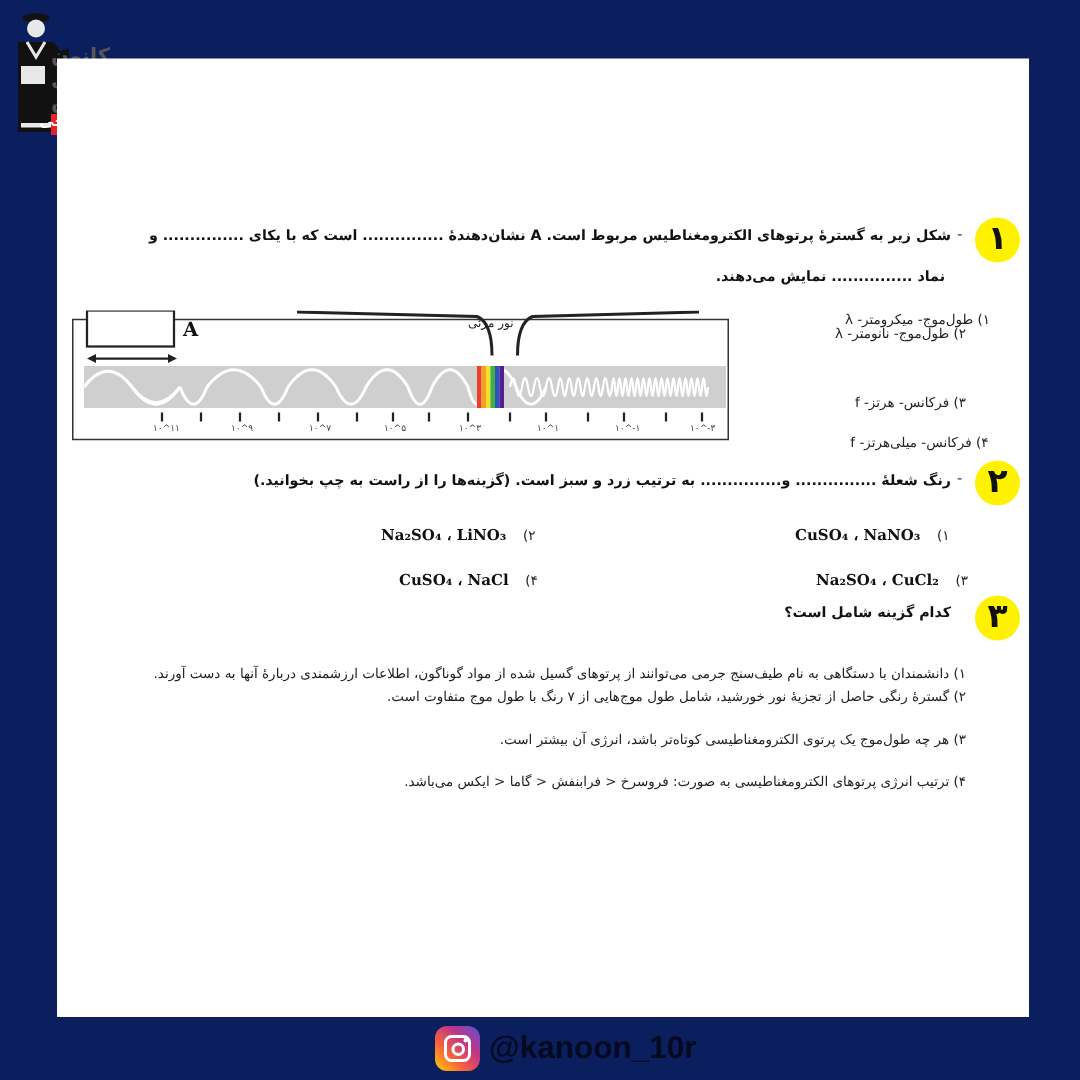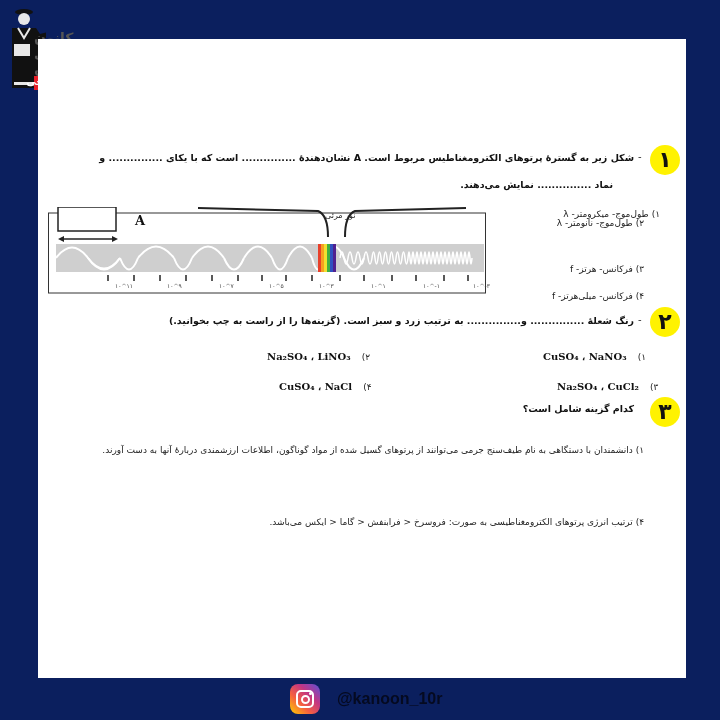--- a/index.html
+++ b/index.html
@@ -3,32 +3,32 @@
 <meta charset="utf-8">
 <style>
   html, body { margin:0; padding:0; }
   body { width:720px; height:720px; background:#0b1f5e; position:relative; overflow:hidden; font-family:"DejaVu Sans", sans-serif; }
   .page { position:absolute; left:38px; top:39px; width:648px; height:639px; background:#ffffff; }
   .logo { position:absolute; left:0; top:0; width:64px; height:92px; }
   .logo .figure { position:absolute; left:6px; top:4px; width:40px; height:84px; }
   .logo .txt { position:absolute; left:34px; font-size:14px; color:#555; direction:rtl; font-weight:bold; }
   .logo .red { position:absolute; left:34px; top:76px; width:28px; height:14px; background:#e8202a; color:#fff; font-size:10px; text-align:center; font-weight:bold; direction:rtl; }
   .rtl { direction:rtl; unicode-bidi:embed; }
-  .abs { position:absolute; white-space:nowrap;margin-left:13px; }
+  .abs { position:absolute; white-space:nowrap; }
   .qtext { font-size:9.5px; font-weight:bold; color:#111; }
   .opt { font-size:9px; color:#222; }
   .badge { position:absolute; width:30px; height:30px; border-radius:50%; background:#fff200; color:#111; font-size:22px; font-weight:bold; text-align:center; line-height:30px; }
   .dash { position:absolute; font-size:10px; color:#333; }
   .chem { font-family:"DejaVu Serif", serif; font-size:10px; font-weight:bold; color:#111; }
   .footer { position:absolute; left:290px; top:683px; height:32px; display:flex; align-items:center; }
   .ig { width:30px; height:30px; border-radius:8px; background:linear-gradient(45deg,#fdd000 0%,#f56040 35%,#c13584 65%,#5b51d8 100%); position:relative; }
   .ig .ring { position:absolute; left:6px; top:6px; width:14px; height:14px; border:2.5px solid #fff; border-radius:5px; }
   .ig .dot { position:absolute; left:10.5px; top:10.5px; width:5px; height:5px; border:2.5px solid #fff; border-radius:50%; }
   .ig .pt { position:absolute; left:19px; top:8px; width:3px; height:3px; background:#fff; border-radius:50%; }
-  .handle { margin-left:17px; font-family:"Liberation Sans", sans-serif; font-weight:bold; font-size:16px; color:#050a20; }
+  .handle { margin-left:6px; font-family:"Liberation Sans", sans-serif; font-weight:bold; font-size:21px; color:#050a20; }
 </style>
 </head>
 <body>
 
 <div class="logo">
   <svg class="figure" viewBox="0 0 40 84">
     <rect x="0" y="0" width="40" height="84" fill="#0b1f5e"></rect>
     <ellipse cx="18" cy="8" rx="9" ry="3" fill="#111"></ellipse>
     <circle cx="18" cy="15" r="6" fill="#e8e8e8"></circle>
     <path d="M6 24 L30 24 L34 30 L50 26 L50 30 L34 36 L32 84 L6 84 Z" fill="#111"></path>
@@ -40,21 +40,21 @@
   <div class="txt" style="top:45px;">فرهنگی</div>
   <div class="txt" style="top:60px;">آموزش</div>
   <div class="red">قلم‌چی</div>
 </div>
 
 <div class="page">
 
   <div class="badge" style="left:612px; top:106px;">۱</div>
   <div class="dash" style="left:600px; top:112px;">-</div>
   <div class="abs rtl qtext" style="right:52px; top:113px;">شکل زیر به گسترهٔ پرتوهای الکترومغناطیس مربوط است. A نشان‌دهندهٔ ............... است که با یکای ............... و</div>
-  <div class="abs rtl qtext" style="right:73px; top:140px;">نماد ............... نمایش می‌دهند.</div>
+  <div class="abs rtl qtext" style="right:56px; top:140px;">نماد ............... نمایش می‌دهند.</div>
 
   <svg style="position:absolute; left:10px; top:168px;" width="440" height="88" viewBox="0 0 440 88">
     <rect x="0.5" y="6" width="437" height="80" fill="none" stroke="#333" stroke-width="1"></rect>
     <rect x="10" y="0" width="58" height="24" fill="#fff" stroke="#222" stroke-width="1.5"></rect>
     <line x1="14" y1="32" x2="66" y2="32" stroke="#222" stroke-width="1.5"></line>
     <polygon points="10,32 16,29 16,35" fill="#222"></polygon>
     <polygon points="70,32 64,29 64,35" fill="#222"></polygon>
     <rect x="8" y="37" width="428" height="28" fill="#cfcfcf"></rect>
     <path d="M8 51 Q 24 30 40 51 T 72 51 M 90 51 Q 108 28 126 51 M 144 51 Q 160 28 176 51 M 196 51 Q 210 28 224 51 M 240 51 Q 252 28 264 51 M 276 51 Q 286 28 296 51 M 296 51 Q 306 74 316 51" stroke="#fff" stroke-width="2" fill="none"></path>
     <path d="M 72 51 Q 81 74 90 51 M 126 51 Q 135 74 144 51 M 176 51 Q 186 74 196 51 M 224 51 Q 232 74 240 51 M 264 51 Q 270 74 276 51 M 40 51 Q 56 74 72 51" stroke="#fff" stroke-width="2" fill="none"></path>
@@ -91,21 +91,21 @@
   <div class="abs" style="left:168px; top:243px; font-size:6px; color:#444;">۱۰^۷</div>
   <div class="abs" style="left:218px; top:243px; font-size:6px; color:#444;">۱۰^۵</div>
   <div class="abs" style="left:268px; top:243px; font-size:6px; color:#444;">۱۰^۳</div>
   <div class="abs" style="left:320px; top:243px; font-size:6px; color:#444;">۱۰^۱</div>
   <div class="abs" style="left:372px; top:243px; font-size:6px; color:#444;">۱۰^-۱</div>
   <div class="abs" style="left:422px; top:243px; font-size:6px; color:#444;">۱۰^-۳</div>
 
   <div class="abs rtl opt" style="right:26px; top:170px;">۱) طول‌موج- میکرومتر- λ</div>
   <div class="abs rtl opt" style="right:42px; top:179px;">۲) طول‌موج- نانومتر- λ</div>
   <div class="abs rtl opt" style="right:42px; top:225px;">۳) فرکانس- هرتز- f</div>
-  <div class="abs rtl opt" style="right:42px; top:252px;">۴) فرکانس- میلی‌هرتز- f</div>
+  <div class="abs rtl opt" style="right:27px; top:252px;">۴) فرکانس- میلی‌هرتز- f</div>
 
   <div class="badge" style="left:612px; top:268px;">۲</div>
   <div class="dash" style="left:600px; top:275px;">-</div>
   <div class="abs rtl qtext" style="right:52px; top:276px;">رنگ شعلهٔ ............... و............... به ترتیب زرد و سبز است. (گزینه‌ها را از راست به چپ بخوانید.)</div>
 
   <div class="abs" style="left:492px; top:306px;">
     <span class="chem">CuSO₄ ، NaNO₃</span>
     <span class="opt" style="margin-left:6px;">(۱</span>
   </div>
   <div class="abs" style="left:216px; top:306px;">
@@ -117,20 +117,22 @@
     <span class="opt" style="margin-left:6px;">(۳</span>
   </div>
   <div class="abs" style="left:228px; top:336px;">
     <span class="chem">CuSO₄ ، NaCl</span>
     <span class="opt" style="margin-left:6px;">(۴</span>
   </div>
 
   <div class="badge" style="left:612px; top:358px;">۳</div>
   <div class="abs rtl qtext" style="right:52px; top:364px;">کدام گزینه شامل است؟</div>
   <div class="abs rtl opt" style="right:42px; top:406px;">۱) دانشمندان با دستگاهی به نام طیف‌سنج جرمی می‌توانند از پرتوهای گسیل شده از مواد گوناگون، اطلاعات ارزشمندی دربارهٔ آنها به دست آورند.</div>
+  <div class="abs rtl opt" style="right:42px; top:421px;">۲) گسترهٔ رنگی حاصل از تجزیهٔ نور خورشید، شامل طول موج‌هایی از ۷ رنگ با طول موج متفاوت است.</div>
+  <div class="abs rtl opt" style="right:42px; top:450px;">۳) هر چه طول‌موج یک پرتوی الکترومغناطیسی کوتاه‌تر باشد، انرژی آن بیشتر است.</div>
   <div class="abs rtl opt" style="right:42px; top:478px;">۴) ترتیب انرژی پرتوهای الکترومغناطیسی به صورت: فروسرخ &lt; فرابنفش &lt; گاما &lt; ایکس می‌باشد.</div>
 </div>
 
 <div class="footer">
   <div class="ig">
     <div class="ring"></div>
       <div class="dot"></div>
       <div class="pt"></div>
   </div>
   <span class="handle">@kanoon_10r</span>

